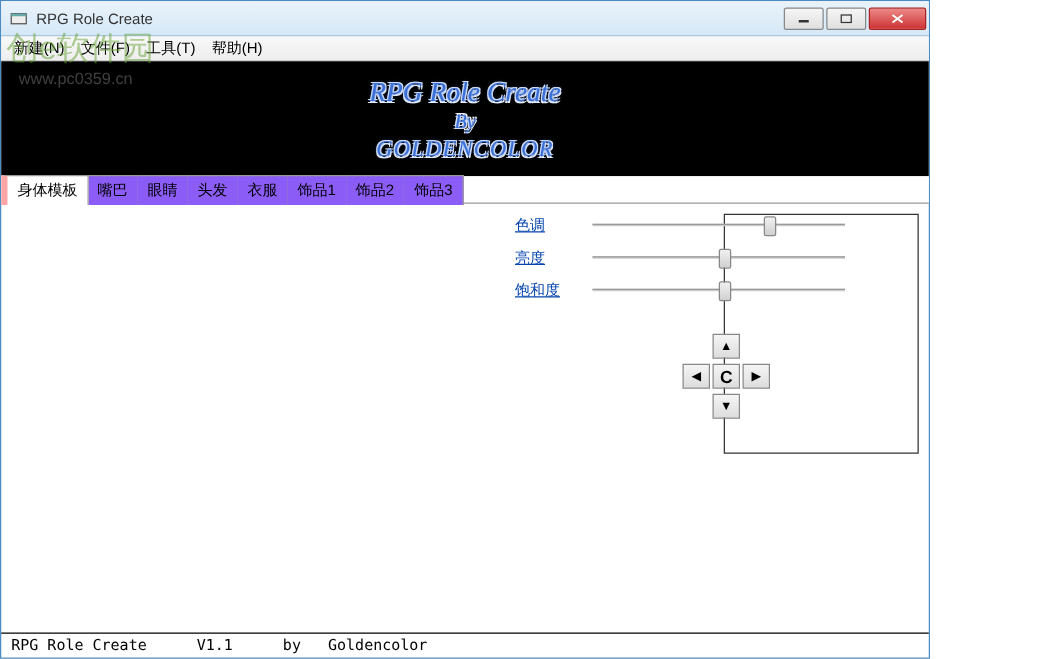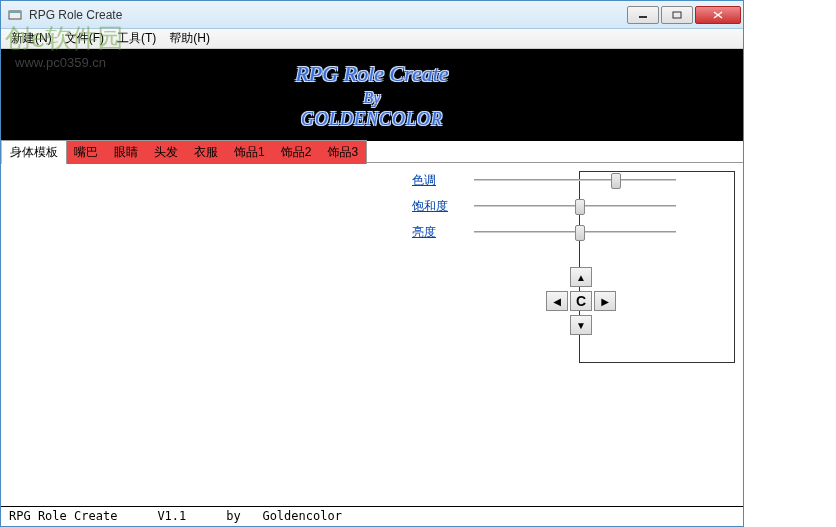--- a/index.html
+++ b/index.html
@@ -20,22 +20,22 @@
     
     .watermark { position: absolute; top: 20px; left: 4px; font-size: 26px; color: rgba(100,160,50,0.5); font-weight: normal; font-family: "Microsoft YaHei", sans-serif; z-index: 5; pointer-events: none; }
     .watermark-url { position: absolute; top: 54px; left: 14px; font-size: 13px; color: #404040; z-index: 5; pointer-events: none; }
     
     .banner { height: 92px; background: #000; display: flex; flex-direction: column; align-items: center; justify-content: center; gap: 2px; }
     .banner-title { font-family: "Comic Sans MS", cursive; font-size: 22px; font-style: italic; color: #3a6fd8; text-shadow: 0 0 3px #3a6fd8, -1px -1px 0 #fff, 1px -1px 0 #fff, -1px 1px 0 #fff, 1px 1px 0 #fff; }
     .banner-by { font-family: "Comic Sans MS", cursive; font-size: 16px; font-style: italic; color: #3a6fd8; text-shadow: 0 0 2px #3a6fd8, -1px -1px 0 #fff, 1px -1px 0 #fff, -1px 1px 0 #fff, 1px 1px 0 #fff; }
     .banner-author { font-family: "Comic Sans MS", cursive; font-size: 18px; font-style: italic; color: #3a6fd8; text-shadow: 0 0 3px #3a6fd8, -1px -1px 0 #fff, 1px -1px 0 #fff, -1px 1px 0 #fff, 1px 1px 0 #fff; letter-spacing: 1px; }
     
     .tabstrip { height: 22px; background: #fff; display: flex; align-items: center; font-size: 12px; border-bottom: 1px solid #999; }
-    .tab { padding: 3px 8px; border: 1px solid #999; border-bottom: none; margin-right: -1px; background: #ef4444; cursor: pointer; border-left: none; }
-    .tab:first-child { border-left: 1px solid #fca5a5; }
+    .tab { padding: 3px 8px; border: 1px solid #999; border-bottom: none; margin-right: -1px; background: #8b5cf6; cursor: pointer; border-left: none; }
+    .tab:first-child { border-left: 5px solid #fca5a5; }
     .tab.active { background: #fff; position: relative; z-index: 2; }
     
     .main-area { display: flex; height: 344px; }
     .left-panel { flex: 1; padding: 8px 12px; position: relative; }
     
     .adjustments { position: absolute; left: 411px; top: 8px; width: 264px; }
     .adj-row { display: flex; align-items: center; margin-bottom: 8px; height: 18px; }
     .adj-label { color: #0645ad; text-decoration: underline; width: 46px; cursor: pointer; font-size: 12px; }
     .slider-wrap { flex: 1; position: relative; height: 18px; margin-left: 16px; }
     .slider-track { position: absolute; top: 8px; left: 0; right: 0; height: 2px; background: #ccc; border-top: 1px solid #999; }
@@ -121,28 +121,28 @@
 
       <div class="adjustments">
         <div class="adj-row">
           <span class="adj-label">色调</span>
           <div class="slider-wrap">
             <div class="slider-track"></div>
             <div class="slider-thumb" style="left:68%"></div>
           </div>
         </div>
         <div class="adj-row">
-          <span class="adj-label">饱和度</span>
+          <span class="adj-label">亮度</span>
           <div class="slider-wrap">
             <div class="slider-track"></div>
             <div class="slider-thumb" style="left:50%"></div>
           </div>
         </div>
         <div class="adj-row">
-          <span class="adj-label">亮度</span>
+          <span class="adj-label">饱和度</span>
           <div class="slider-wrap">
             <div class="slider-track"></div>
             <div class="slider-thumb" style="left:50%"></div>
           </div>
         </div>
       </div>
 
       <div class="dpad">
         <div class="dpad-btn dpad-up">
           <span>▲</span>

